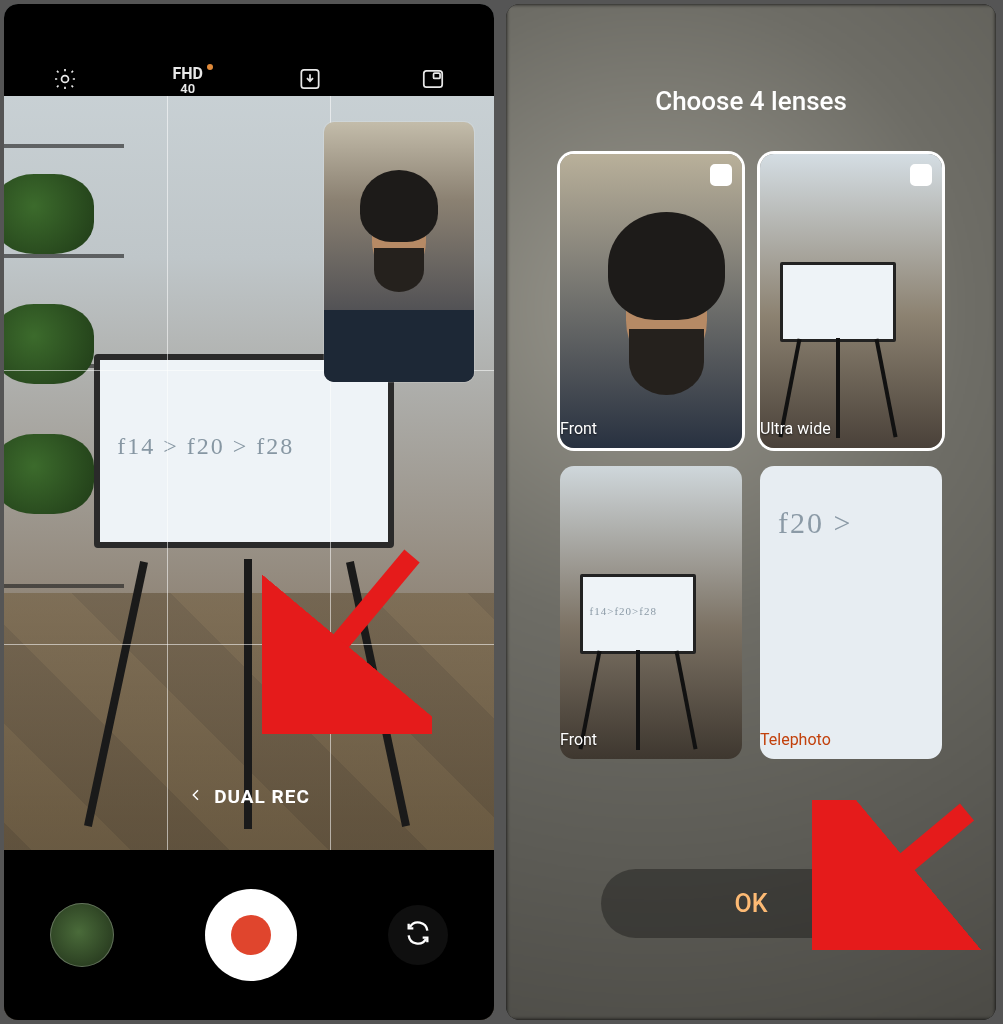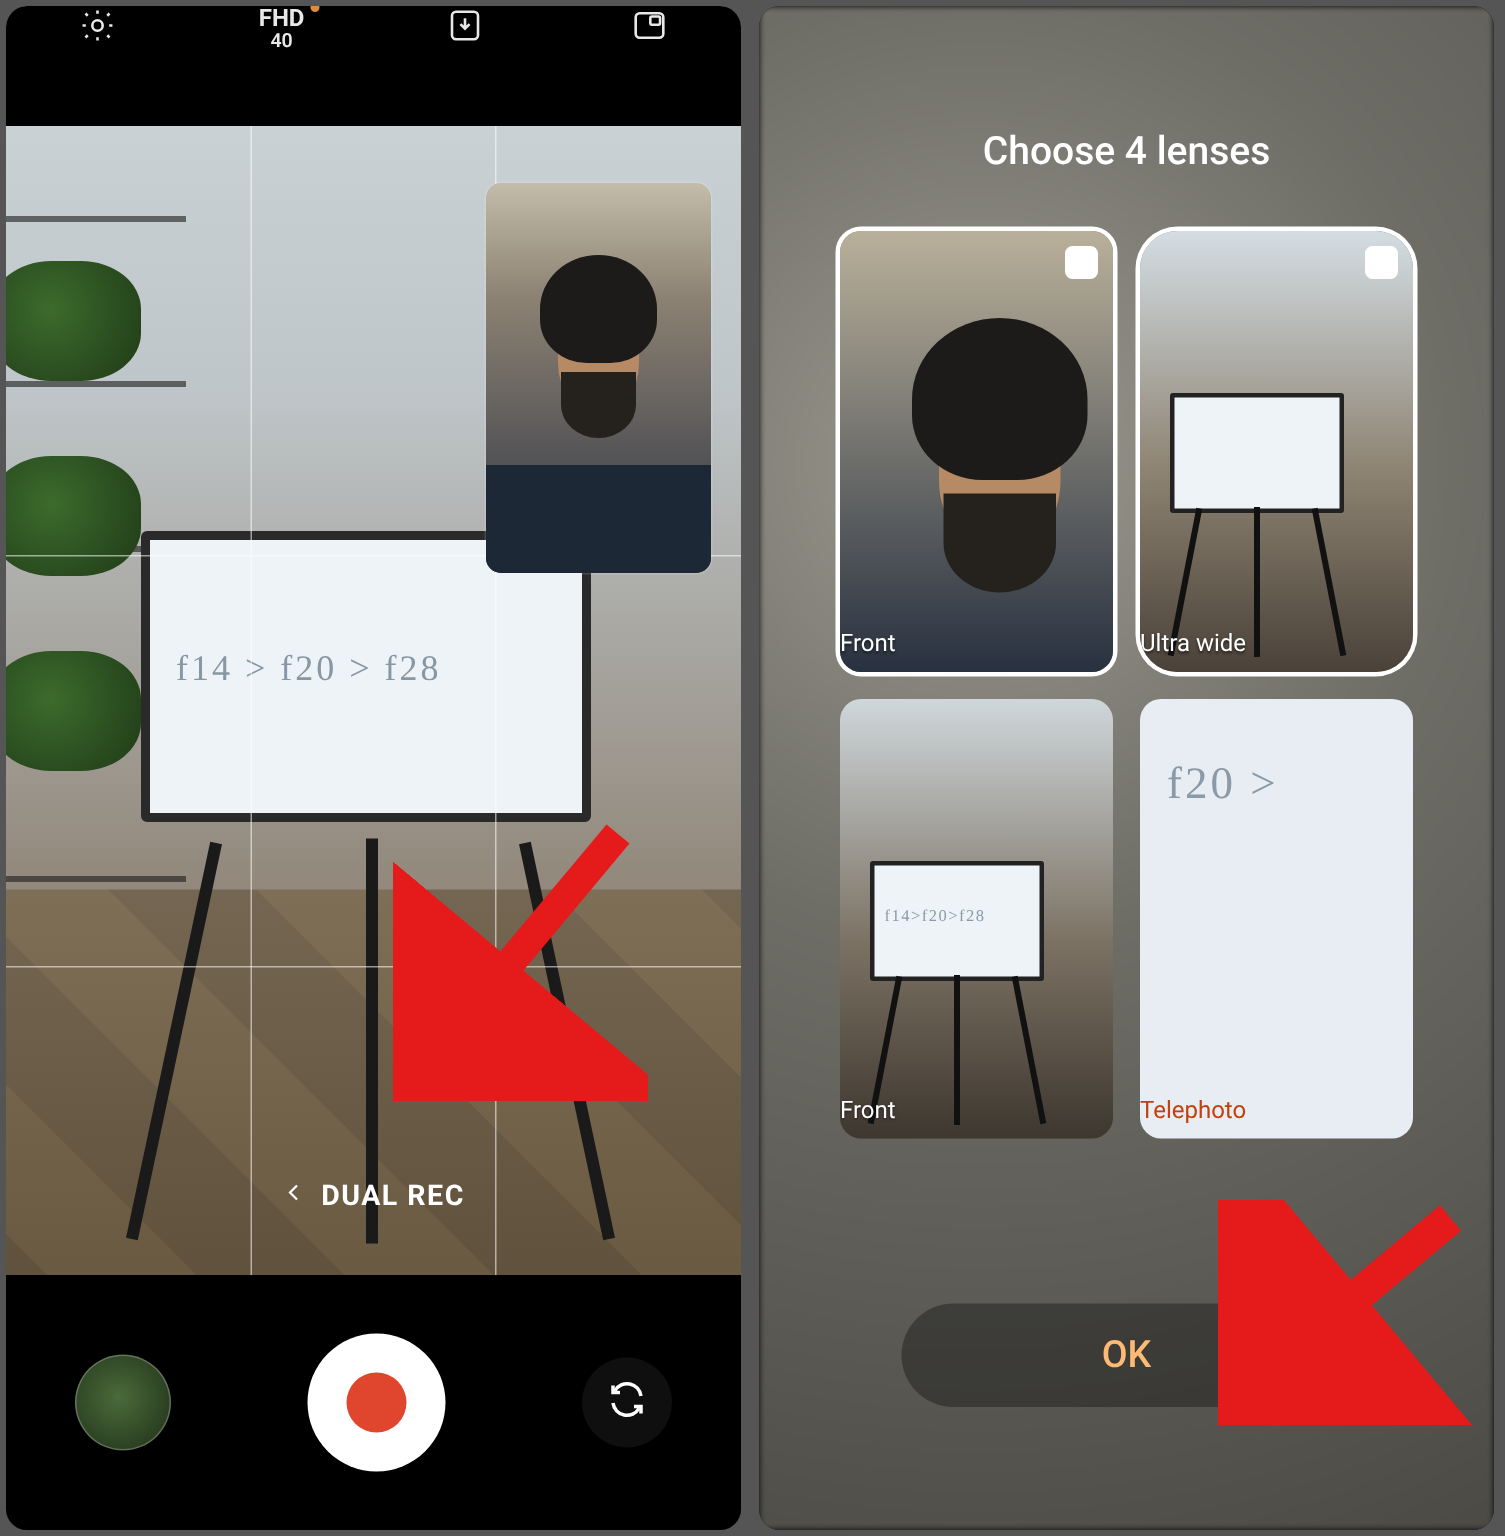--- a/index.html
+++ b/index.html
@@ -64,23 +64,23 @@
 
   
   .grid-v,.grid-h{position:absolute;background:rgba(255,255,255,.55);}
   .grid-v{width:1px;top:80px;bottom:170px;}
   .grid-h{height:1px;left:0;right:0;}
   .gv1{left:33.3%;} .gv2{left:66.6%;}
   .gh1{top:36%;} .gh2{top:63%;}
 
   
   .topbar{
-    position:absolute; top:0; left:0; right:0; height:80px;
+    position:absolute; top:0; left:0; right:0; height:92px;
     background:#000;
-    display:flex; align-items:flex-start;
+    display:flex; align-items:flex-end;
   }
   .topbar .slot{flex:1;display:flex;justify-content:center;align-items:center;}
   .gear-icon svg,.download-icon svg,.pip-icon svg{width:26px;height:26px;stroke:#e8e8e8;fill:none;stroke-width:1.6;}
   .res-label{color:#e8e8e8;font-size:16px;font-weight:700;text-align:center;line-height:1.05;position:relative;}
   .res-sub{display:block;font-size:13px;font-weight:600;}
   .res-dot{position:absolute;top:-2px;right:-10px;width:6px;height:6px;border-radius:50%;background:#e08a3a;}
 
   
   .pip-preview{
     position:absolute; top:118px; right:20px; width:150px; height:260px;
@@ -170,21 +170,21 @@
     text-shadow:0 1px 2px rgba(0,0,0,.6);
   }
   .checkbox{
     position:absolute; top:10px; right:10px; width:22px; height:22px;
     border-radius:5px; border:2px solid #fff;
   }
   .checkbox.checked{background:#fff;}
   
   .card-front{background:linear-gradient(180deg,#b9b09a 0%,#283140 100%);}
   .card-front .face{left:36px;top:70px;transform:scale(1.5);transform-origin:top left;}
-  .card-uw{background:linear-gradient(180deg,#d4dde3 0%,#8c8271 55%,#4a4139 100%);border-radius:25px;}
+  .card-uw{background:linear-gradient(180deg,#d4dde3 0%,#8c8271 55%,#4a4139 100%);}
   .card-wide{background:linear-gradient(180deg,#cfd7db 0%,#7c7264 55%,#3e372f 100%);}
   .card-tele{background:#e7edf2;}
   .card-tele .wbtext{
     position:absolute; top:40px; left:18px;
     font-family:"Segoe Script","Comic Sans MS",cursive;
     color:#8b9aa6; font-size:30px; letter-spacing:2px;
   }
   .mini-wb{
     position:absolute;left:20px;top:108px;width:116px;height:80px;background:#eef3f7;
     border:3px solid #222;border-radius:2px;

